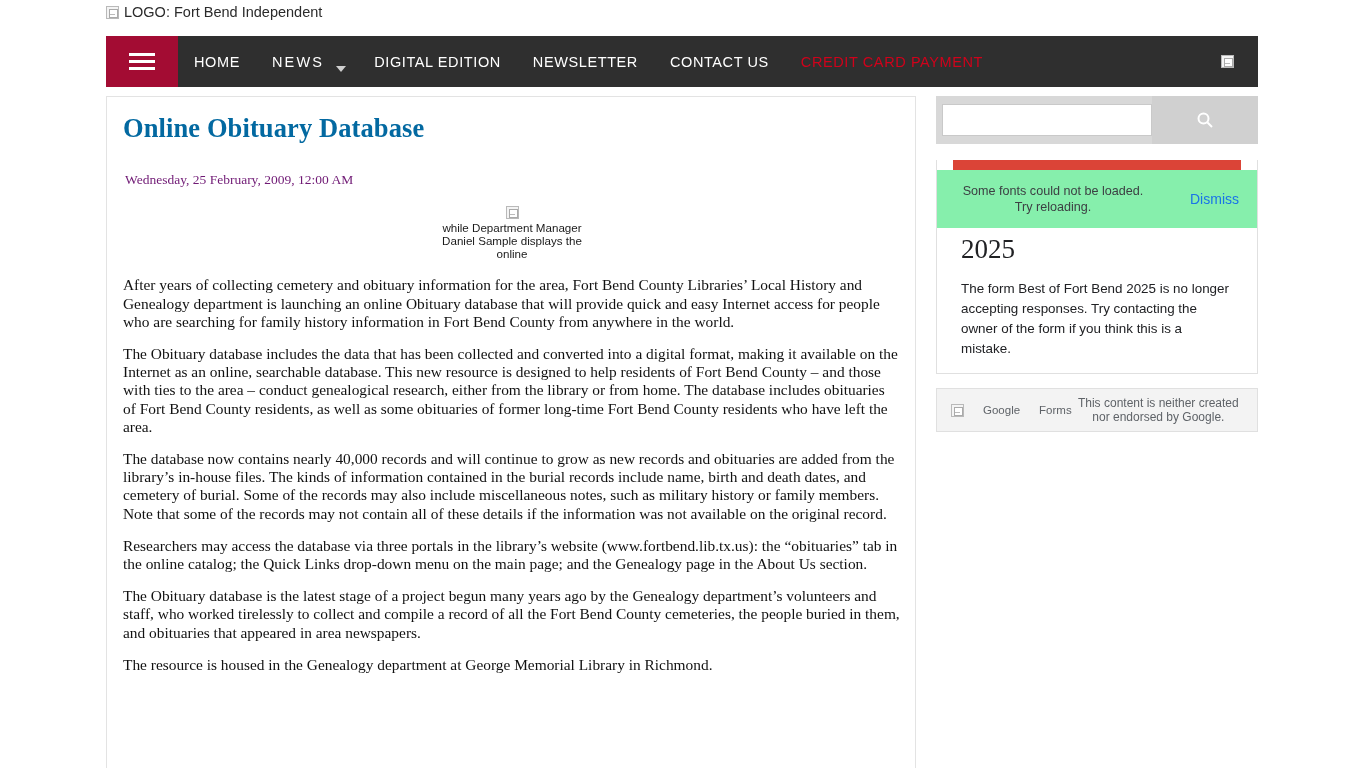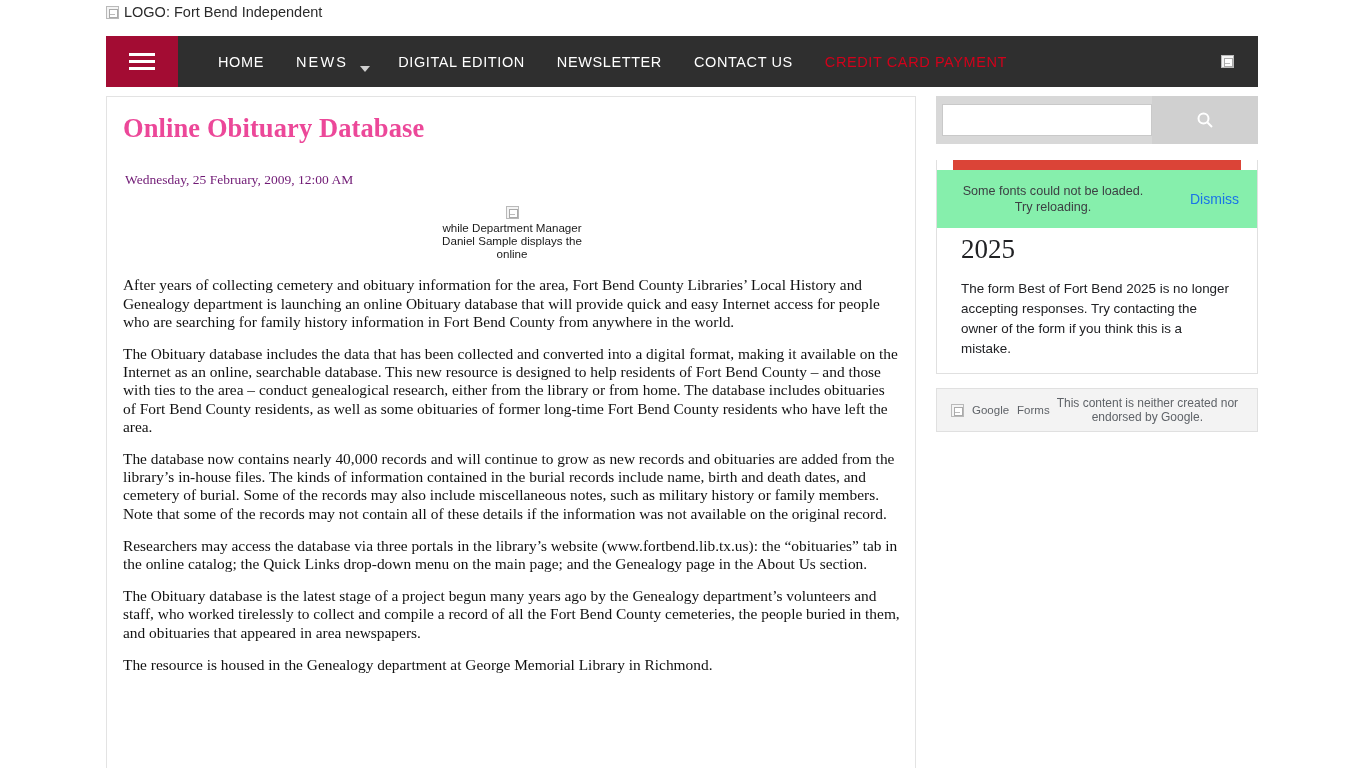--- a/index.html
+++ b/index.html
@@ -86,21 +86,20 @@
   .hamburger-btn .bars span {
     display: block;
     height: 3px;
     background: #ffffff;
     margin: 4px 0;
   }
   .nav-items {
     display: flex;
     align-items: center;
     flex: 1;
-    margin-left: 24px;
   }
   .nav-item {
     color: #ffffff;
     font-size: 14.5px;
     letter-spacing: 0.6px;
     padding: 0 16px;
     text-decoration: none;
     cursor: pointer;
     white-space: nowrap;
     font-family: "Liberation Sans", sans-serif;
@@ -139,21 +138,21 @@
     border: 1px solid #e3e3e3;
     border-bottom: none;
     padding: 12px 14px 0 16px;
     overflow: hidden;
   }
   .article h1 {
     margin: 4px 0 0 0;
     font-family: "Liberation Serif", serif;
     font-size: 26.5px;
     font-weight: bold;
-    color: #ec4899;
+    color: #0369a1;
     letter-spacing: 0.1px;
   }
   .article .dateline {
     margin-top: 28px;
     font-family: "Liberation Serif", serif;
     font-size: 13.5px;
     color: #701a75;
     padding-left: 2px;
   }
   .figure {
@@ -269,21 +268,21 @@
     display: flex;
     align-items: center;
     padding: 0 14px;
     gap: 2px;
   }
   .google-footer .gf-left {
     display: flex;
     align-items: center;
     font-size: 11.5px;
     color: #5f6368;
-    gap: 8px;
+    gap: 19px;
     font-family: "Liberation Sans", sans-serif;
   }
   .google-footer .gf-note {
     flex: 1;
     text-align: center;
     font-size: 12px;
     line-height: 14px;
     color: #5f6368;
     font-family: "Liberation Sans", sans-serif;
   }

